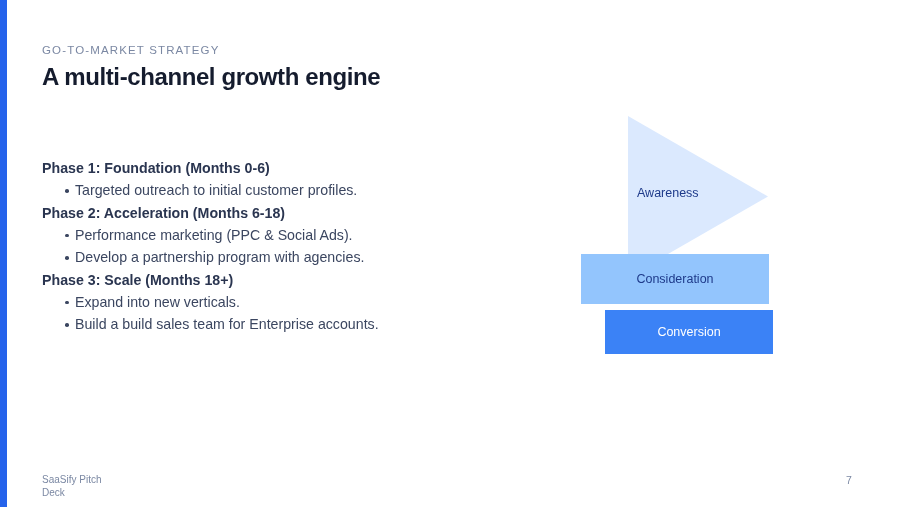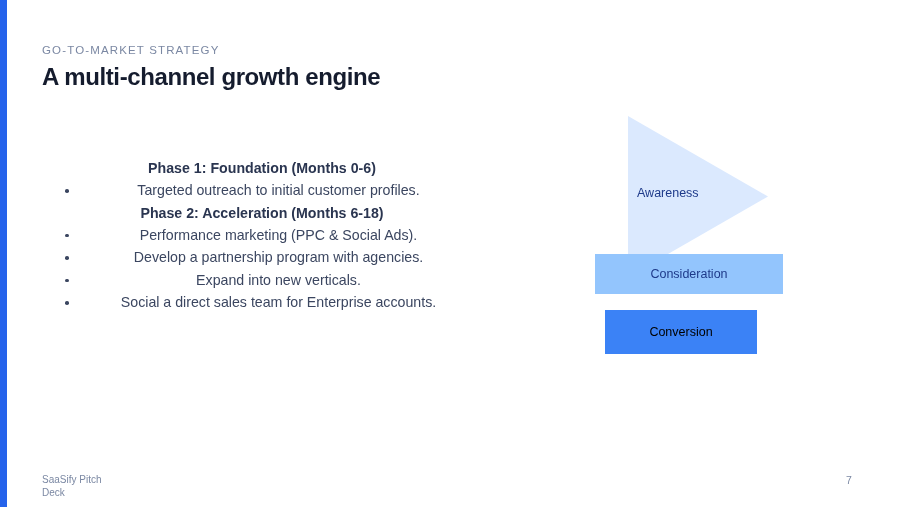--- a/index.html
+++ b/index.html
@@ -50,21 +50,20 @@
     color: #151c2e;
     white-space: nowrap;
   }
 
   
   .body-col {
     position: absolute;
     left: 42px;
     top: 157px;
     width: 440px;
-    text-align: center;
   }
   .phase-heading {
     font-size: 14.2px;
     font-weight: 700;
     color: #2a3550;
     line-height: 22px;
     margin: 0;
   }
   .bullets {
     list-style: none;
@@ -120,34 +119,34 @@
   .band {
     position: absolute;
     display: flex;
     align-items: center;
     justify-content: center;
     font-size: 12.5px;
     font-weight: 400;
     white-space: nowrap;
   }
   .band-consideration {
-    left: 20px;
+    left: 6px;
     top: 146px;
     width: 188px;
-    height: 40px;
+    height: 50px;
     background: #93c5fd;
     color: #1e3a8a;
   }
   .band-conversion {
     left: 30px;
     top: 202px;
-    width: 152px;
+    width: 168px;
     height: 44px;
     background: #3b82f6;
-    color: #000000;
+    color: #ffffff;
   }
 
   
   .footer-left {
     position: absolute;
     left: 42px;
     top: 474px;
     width: 120px;
     font-size: 10px;
     line-height: 12.5px;
@@ -177,23 +176,24 @@
     <ul class="bullets">
       <li>Targeted outreach to initial customer profiles.</li>
     </ul>
 
     <div class="phase-heading">Phase 2: Acceleration (Months 6-18)</div>
     <ul class="bullets">
       <li>Performance marketing (PPC &amp; Social Ads).</li>
       <li>Develop a partnership program with agencies.</li>
     </ul>
 
+    <div class="phase-heading">Phase 3: Scale (Months 18+)</div>
     <ul class="bullets">
       <li>Expand into new verticals.</li>
-      <li>Social a direct sales team for Enterprise accounts.</li>
+      <li>Build a build sales team for Enterprise accounts.</li>
     </ul>
 
   </div>
 
   <div class="funnel">
 
     <div class="funnel-triangle">
       <svg width="140" height="161" viewBox="0 0 140 161" xmlns="http://www.w3.org/2000/svg">
         <polygon points="0,0 140,80.5 0,161" fill="#dbe9fe"></polygon>
       </svg>

